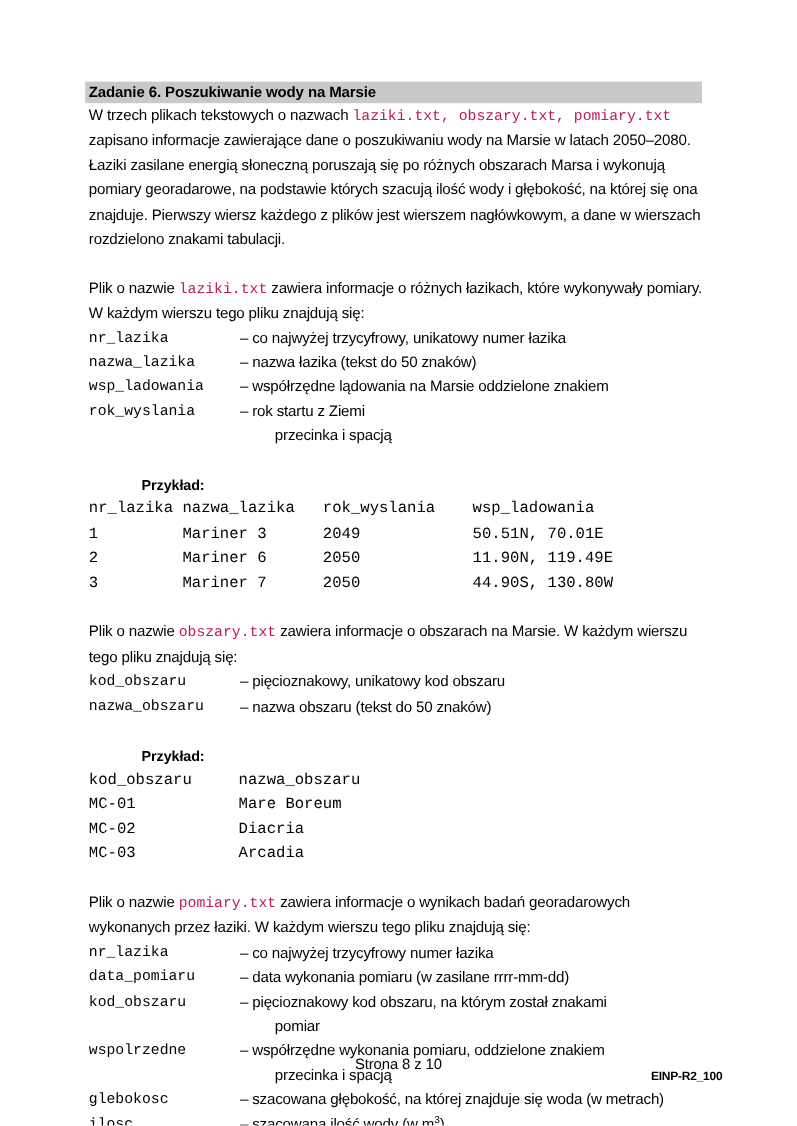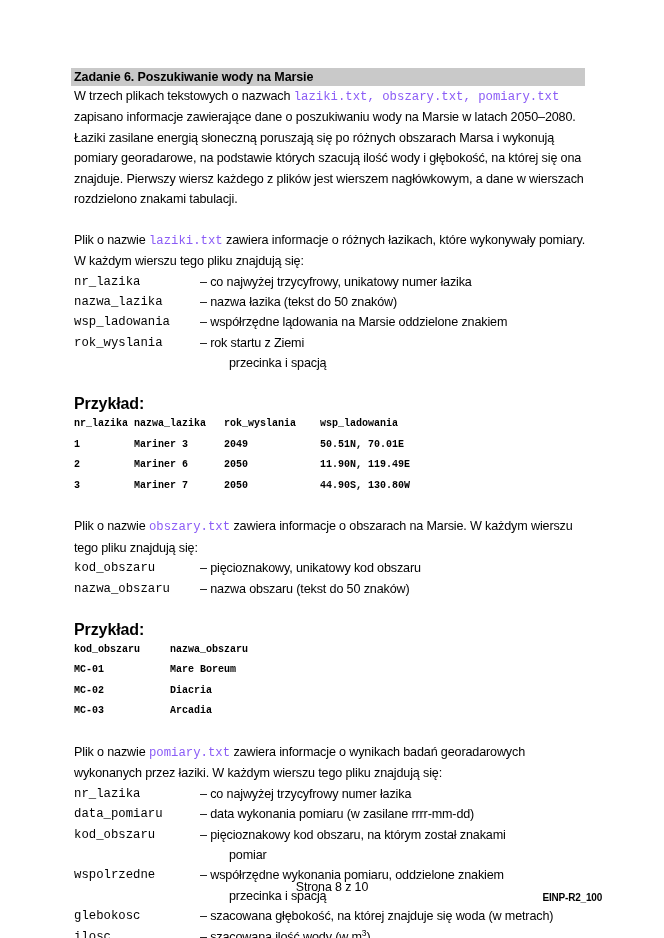--- a/index.html
+++ b/index.html
@@ -51,21 +51,21 @@
     letter-spacing: -0.15px;
     margin: 0;
     padding-left: 3px;
     text-align: left;
   }
 
   code, .mono {
     font-family: "Liberation Mono", "DejaVu Sans Mono", monospace;
     font-size: 12.3px;
     letter-spacing: 0px;
-    color: #8b5cf6;
+    color: #be185d;
   }
 
   
   .deflist {
     margin: 0;
     padding: 0 0 0 3px;
   }
   .defrow {
     display: flex;
     align-items: flex-end;
@@ -87,35 +87,35 @@
   }
   .defcont {
     padding-left: 155px;
     font-size: 12.6px;
     line-height: 20.4px;
     letter-spacing: -0.15px;
   }
 
   
   .example-label {
-    font-size: 16px;
+    font-size: 12px;
     font-weight: bold;
     line-height: 20.4px;
     padding-left: 3px;
     letter-spacing: -0.1px;
+    margin-left: 44px;
   }
   .pre-table {
     margin: 0;
     padding-left: 3px;
     font-family: "Liberation Mono", "DejaVu Sans Mono", monospace;
-    font-size: 10px;
+    font-size: 13px;
     line-height: 20.4px;
     white-space: pre;
     letter-spacing: 0px;
-    font-weight: bold;
   }
 
   .spacer-line { height: 20.4px; }
 
   
   .footer-page {
     position: absolute;
     left: 0;
     top: 880px;
     width: 664px;

